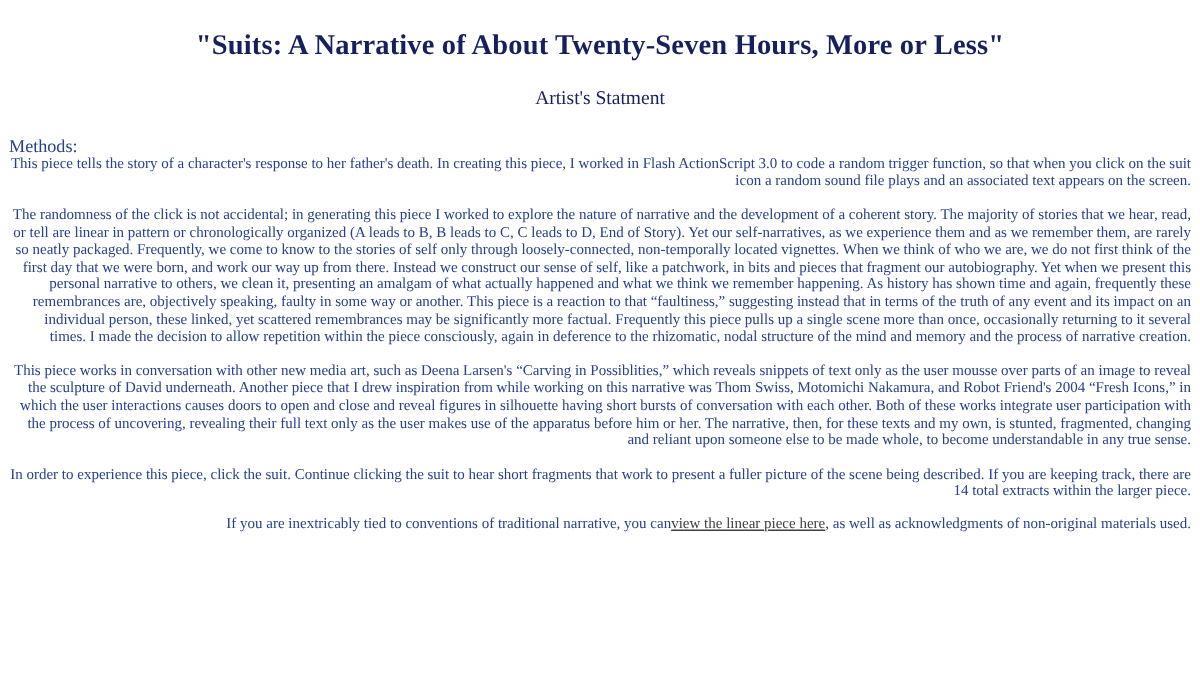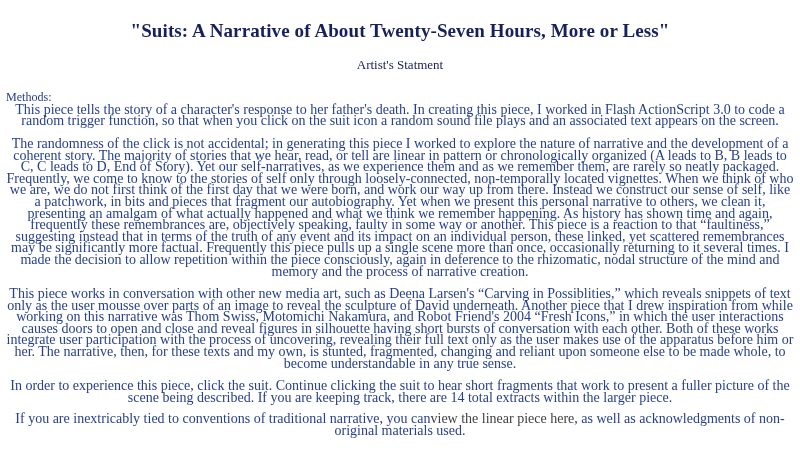--- a/index.html
+++ b/index.html
@@ -49,37 +49,38 @@
   }
 
   .section-label {
     font-size: 12.1px;
     line-height: 11.6px;
     margin: 0;
     color: #27408b;
   }
 
   p.para {
-    font-size: 14px;
+    font-size: 10px;
     line-height: 11.6px;
     margin: 0;
     color: #27408b;
-    text-align: center;
+    text-align: right;
   }
 
   .gap {
     height: 11px;
   }
   .gap-sm {
     height: 10px;
   }
 
   a.inline-link,
   .inline-link {
     color: #404040;
+    text-decoration: underline;
     cursor: pointer;
   }
 </style>
 </head>
 <body>
 
 <div class="page">
 
   <h1 class="page-title">"Suits: A Narrative of About Twenty-Seven Hours, More or Less"</h1>
 

